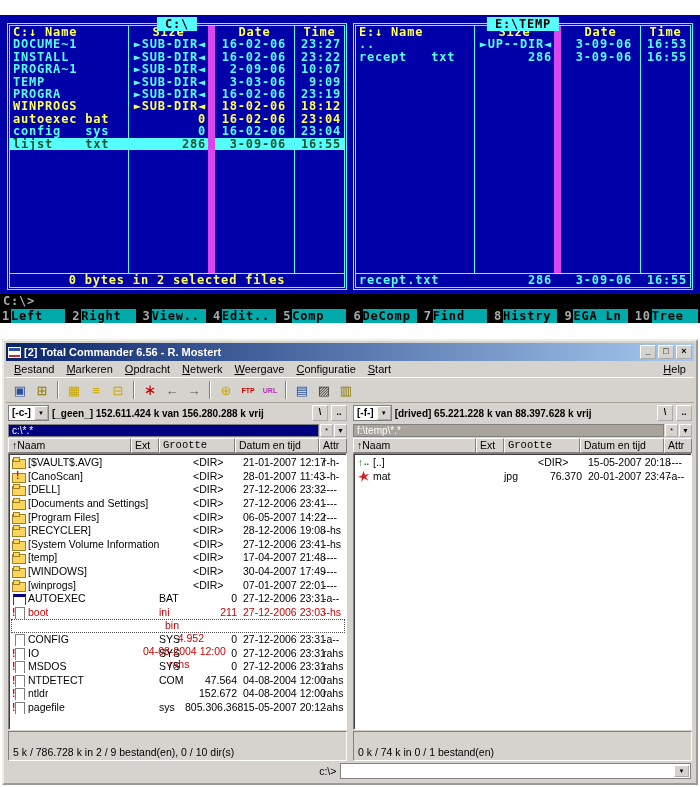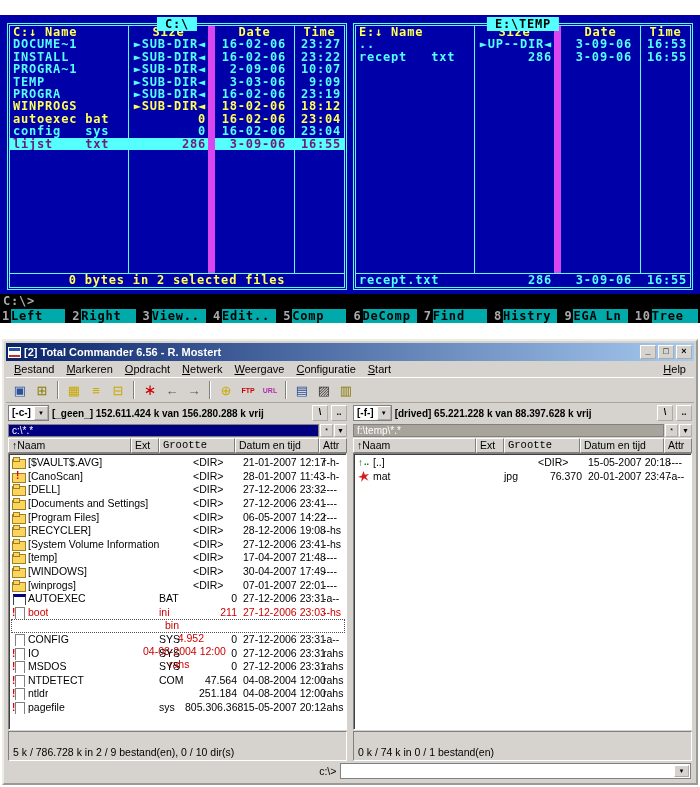--- a/index.html
+++ b/index.html
@@ -32,21 +32,21 @@
   }
   .drow { display:flex; height:12.4px; line-height:12.4px; flex:none; }
   .dc { white-space:pre; overflow:hidden; }
   .dc-name { flex:1; padding-left:3px; min-width:0; }
   .dc-size { width:80px; border-left:1px solid #55FFFF; text-align:right; padding-right:2px; flex:none; }
   .dc-date { width:86px; border-left:7px solid #d946ef; text-align:right; padding-right:8px; flex:none; }
   .dc-time { width:50px; border-left:1px solid #55FFFF; text-align:right; padding-right:3px; flex:none; }
   .dhead { color:#FFFF55; }
   .dhead .dc-size, .dhead .dc-date, .dhead .dc-time { text-align:center; padding-right:0; }
   .drow.sel { color:#FFFF55; }
-  .drow.cur { background:#55FFFF; color:#701a75; }
+  .drow.cur { background:#55FFFF; color:#14532d; }
   .dos-fill { flex:1; display:flex; min-height:0; }
   .dos-fill .dc-name { }
   .dos-status { height:14px; line-height:13px; border-top:1px solid #55FFFF; display:flex; flex:none; }
   .dos-status .dc { border-left:none; }
   .dos-status-center { flex:1; text-align:center; color:#FFFF55; white-space:pre; }
   .dos-status-file { color:#55FFFF; }
   .dos-cmd { height:14px; line-height:14px; background:#000; color:#AAAAAA; padding-left:3px; white-space:pre; }
   .dos-keys { height:15px; background:#000; display:flex; gap:7px; padding:1px 2px 0 2px; }
   .dkey { flex:1; display:flex; min-width:0; }
   .dkey-num { color:#AAAAAA; background:#000; padding:0 1px 0 0; }
@@ -667,21 +667,21 @@
             <div class="fc fc-date">04-08-2004 12:00</div>
             <div class="fc fc-attr">rahs</div>
           </div>
 
           <div class="frow">
             <div class="fc fc-name">
               <span class="ficon" data-icon="doc-warning"></span>
               <span class="fname">ntldr</span>
             </div>
             <div class="fc fc-ext"></div>
-            <div class="fc fc-size">251.184</div>
+            <div class="fc fc-size">152.672</div>
             <div class="fc fc-date">04-08-2004 12:00</div>
             <div class="fc fc-attr">rahs</div>
           </div>
 
           <div class="frow">
             <div class="fc fc-name">
               <span class="ficon" data-icon="doc-warning"></span>
               <span class="fname">pagefile</span>
             </div>
             <div class="fc fc-ext">sys</div>

